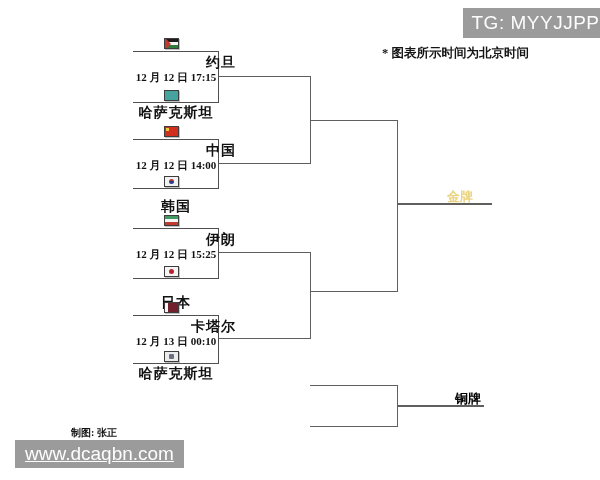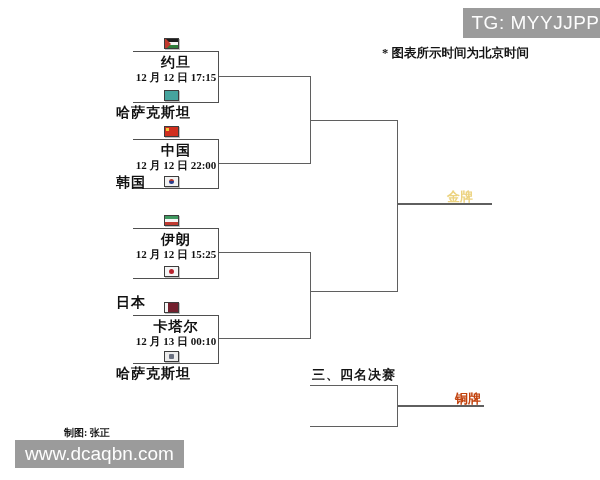--- a/index.html
+++ b/index.html
@@ -8,26 +8,26 @@
 
   
   .ln{position:absolute;background:#5f5f5f;}
 
   
   .match{position:absolute;left:116px;width:120px;font-weight:bold;color:#111;}
   .m1{top:38px}.m2{top:126px}.m3{top:215px}.m4{top:302px}
   .mbox{position:absolute;left:17px;top:13px;width:85px;
         border:1px solid #4f4f4f;border-left:none;}
   .m1 .mbox{height:50px}.m2 .mbox{height:48px}.m3 .mbox{height:49px}.m4 .mbox{height:47px}
-  .team1{position:absolute;left:0;top:16px;width:120px;text-align:center;
+  .team1{position:absolute;left:0;top:16px;width:120px;text-align:right;
          font-size:14px;letter-spacing:1px;}
   .mtime{position:absolute;left:0;top:32px;width:120px;text-align:center;font-size:11px;}
-  .team2{position:absolute;left:0;width:120px;text-align:left;
+  .team2{position:absolute;left:0;width:120px;text-align:center;
          font-size:14px;letter-spacing:1px;}
-  .m1 .team2{top:66px}.m2 .team2{top:48px}.m3 .team2{top:79px}.m4 .team2{top:63px}
+  .m1 .team2{top:66px}.m2 .team2{top:72px}.m3 .team2{top:79px}.m4 .team2{top:63px}
 
   
   .flag{position:absolute;left:48px;top:0;width:15px;height:11px;
         border:1px solid #3d3d3d;box-sizing:border-box;overflow:hidden;
         box-shadow:1px 1px 0 rgba(120,120,120,.45);}
   .flag i{position:absolute;display:block;}
   .flag2-1{top:52px}.flag2-2{top:50px}.flag2-3{top:51px}.flag2-4{top:49px}
   .f-jordan{background:linear-gradient(to bottom,#1c1c1c 0 33%,#f5f5f5 33% 66%,#2f7d3a 66% 100%);}
   .f-jordan .tri{left:0;top:-1px;width:0;height:0;border-top:6px solid transparent;
                  border-bottom:6px solid transparent;border-left:6px solid #c23a2e;}
@@ -42,32 +42,32 @@
   .f-japan .sun{left:4px;top:2px;width:5px;height:5px;border-radius:50%;background:#b8232e;}
   .f-qatar{background:linear-gradient(to right,#f5f5f5 0 22%,#73202e 22% 100%);}
   .f-taipei{background:#ececec;}
   .f-taipei .emb{left:4px;top:2px;width:5px;height:5px;background:#6a7080;border-radius:1px;}
 
   
   .note{position:absolute;left:382px;top:45px;font-size:12.5px;font-weight:bold;color:#141414;}
   .gold-label{position:absolute;left:430px;top:188px;width:60px;text-align:center;
               font-size:13px;font-weight:bold;color:#ecd37f;}
   .bronze-label{position:absolute;left:438px;top:390px;width:60px;text-align:center;
-                font-size:13px;font-weight:bold;color:#c2410c;}
+                font-size:13px;font-weight:bold;color:#000000;}
   .third-title{position:absolute;left:312px;top:366px;font-size:13px;font-weight:bold;
                color:#141414;letter-spacing:1px;}
-  .credit{position:absolute;left:64px;top:426px;width:60px;text-align:left;
+  .credit{position:absolute;left:64px;top:426px;width:60px;text-align:center;
           font-size:10px;font-weight:bold;color:#141414;}
 
   
   .wm{position:absolute;background:#9b9b9b;color:#fdfdfd;
       font-family:"Liberation Sans","DejaVu Sans",sans-serif;
       display:flex;align-items:center;justify-content:center;margin-left:8px;}
   .wm-tg{left:455px;top:8px;width:145px;height:30px;font-size:19px;letter-spacing:.5px;}
-  .wm-site{left:7px;top:440px;width:169px;height:28px;font-size:19px;}
+  .wm-site{left:7px;top:440px;width:169px;height:28px;font-size:19px;text-decoration:underline;}
 </style>
 </head>
 <body>
 
 <div class="stage">
 
   <div class="wm wm-tg">
     <span>TG: MYYJJPP</span>
   </div>
 
@@ -83,21 +83,21 @@
     <span class="flag flag2-1 f-kazakhstan"></span>
     <div class="team2">哈萨克斯坦</div>
   </div>
 
   <div class="match m2">
     <span class="flag f-china">
         <i class="dot"></i>
       </span>
     <div class="mbox"></div>
     <div class="team1">中国</div>
-    <div class="mtime">12 月 12 日 22:00</div>
+    <div class="mtime">12 月 12 日 14:00</div>
     <span class="flag flag2-2 f-korea">
         <i class="taegeuk"></i>
       </span>
     <div class="team2">韩国</div>
   </div>
 
   <div class="match m3">
     <span class="flag f-iran"></span>
     <div class="mbox"></div>
     <div class="team1">伊朗</div>
@@ -125,21 +125,20 @@
   <div class="ln" style="left:310px;top:120px;width:87px;height:1px"></div>
   <div class="ln" style="left:219px;top:252px;width:91px;height:1px"></div>
   <div class="ln" style="left:219px;top:338px;width:91px;height:1px"></div>
   <div class="ln" style="left:310px;top:252px;width:1px;height:87px"></div>
   <div class="ln" style="left:310px;top:291px;width:87px;height:1px"></div>
   <div class="ln" style="left:397px;top:120px;width:1px;height:172px"></div>
   <div class="ln" style="left:397px;top:203px;width:95px;height:2px"></div>
 
   <div class="gold-label">金牌</div>
 
-  <div class="third-title">三、四名决赛</div>
   <div class="ln" style="left:310px;top:385px;width:88px;height:1px"></div>
   <div class="ln" style="left:310px;top:426px;width:88px;height:1px"></div>
   <div class="ln" style="left:397px;top:385px;width:1px;height:42px"></div>
   <div class="ln" style="left:397px;top:405px;width:87px;height:2px"></div>
   <div class="bronze-label">铜牌</div>
 
   <div class="credit">制图: 张正</div>
   <div class="wm wm-site">
     <span>www.dcaqbn.com</span>
   </div>

